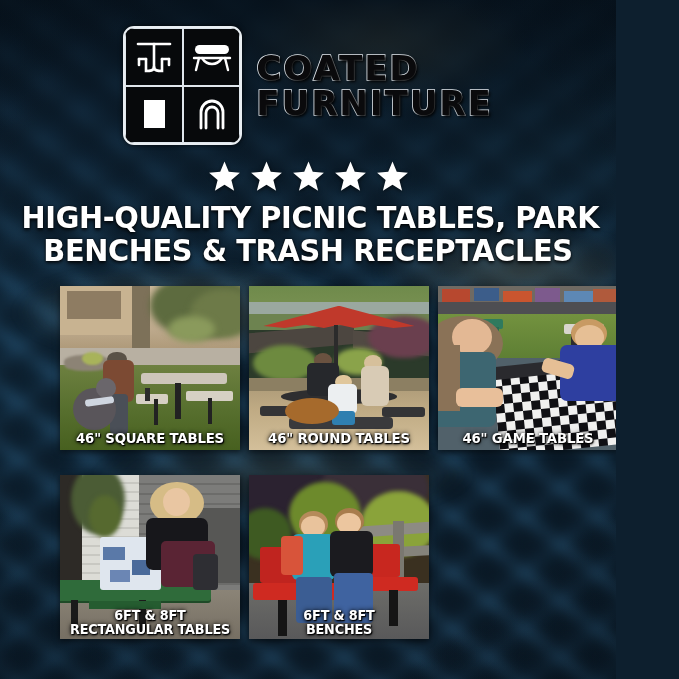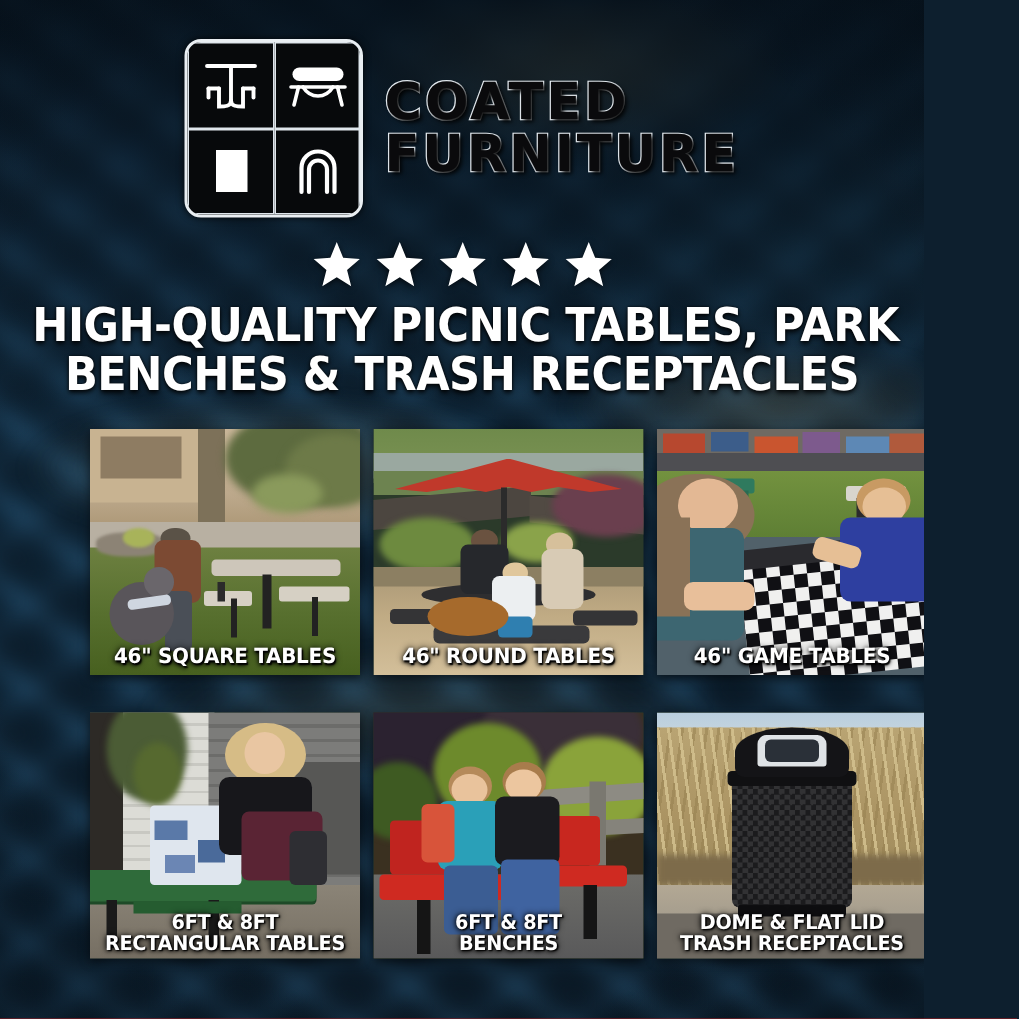--- a/index.html
+++ b/index.html
@@ -3,21 +3,21 @@
 <meta charset="utf-8">
 <style>
   html,body{margin:0;padding:0;}
   body{
     width:679px;height:679px;overflow:hidden;
     font-family:"Liberation Sans", sans-serif;
     background:#0d1f2e;
   }
   #ad{
     position:relative;width:616px;height:679px;overflow:hidden;
-    background:#b91c1c;
+    background:#d946ef;
   }
   
   .bg-base{
     position:absolute;inset:0;
     background:
       radial-gradient(ellipse 300px 180px at 12% 14%, #1d4566 0%, rgba(29,69,102,0) 70%),
       radial-gradient(ellipse 260px 150px at 88% 22%, #18394f 0%, rgba(24,57,79,0) 72%),
       radial-gradient(ellipse 320px 200px at 50% 92%, #0c1b28 0%, rgba(12,27,40,0) 72%),
       linear-gradient(160deg,#16364f 0%,#102a3e 38%,#0b1d2c 68%,#0a1824 100%);
   }
@@ -393,37 +393,16 @@
 
           <div class="blob" style="left:48%;top:20%;width:16%;height:16%;background:#a87c4c;"></div>
           <div class="blob" style="left:49%;top:23%;width:13%;height:13%;background:#ecc69f;"></div>
           <div class="rect" style="left:45%;top:34%;width:24%;height:28%;background:#1b1b1f;border-radius:6px;"></div>
           <div class="rect" style="left:47%;top:60%;width:22%;height:30%;background:#3f63a0;border-radius:4px;"></div>
         </div>
         <div class="cap two">6FT &amp; 8FT
 BENCHES</div>
       </div>
 
-      <div class="tile">
-        <div class="scene">
-          <div class="rect" style="left:0;top:0;width:100%;height:14%;background:linear-gradient(180deg,#b9cede 0%,#cdd9df 100%);"></div>
-          <div class="rect" style="left:0;top:6%;width:100%;height:66%;background:linear-gradient(180deg,#b9a473 0%,#ab9463 55%,#9c8a5c 100%);"></div>
-          <div class="rect" style="left:0;top:6%;width:100%;height:64%;background:repeating-linear-gradient(82deg, rgba(214,196,146,.8) 0 2px, rgba(0,0,0,0) 2px 7px), repeating-linear-gradient(98deg, rgba(150,128,80,.55) 0 2px, rgba(0,0,0,0) 2px 8px);"></div>
-          <div class="rect" style="left:0;top:58%;width:100%;height:12%;background:#7d6b4a;filter:blur(2px);"></div>
-          <div class="ground" style="height:30%;background:linear-gradient(180deg,#b3a894 0%,#a0998b 60%,#8d897f 100%);"></div>
-          <div class="rect" style="left:0;top:82%;width:100%;height:18%;background:#6f6a62;"></div>
-
-          <div class="rect" style="left:28%;top:27%;width:44%;height:52%;background:#1b1b1d;border-radius:3px 3px 5px 5px;"></div>
-          <div class="rect" style="left:28%;top:27%;width:44%;height:52%;background:repeating-conic-gradient(rgba(255,255,255,.10) 0 25%, rgba(0,0,0,0) 0 50%) 0 0/7px 7px;"></div>
-          <div class="rect" style="left:26%;top:24%;width:48%;height:6%;background:#101012;border-radius:3px;"></div>
-
-          <div class="rect" style="left:29%;top:6%;width:42%;height:20%;background:#141417;border-radius:50% 50% 6px 6px;"></div>
-          <div class="rect" style="left:37%;top:9%;width:26%;height:13%;background:#dfe3e6;border-radius:6px 6px 2px 2px;"></div>
-          <div class="rect" style="left:40%;top:11%;width:20%;height:9%;background:#2a3038;border-radius:4px;"></div>
-          <div class="rect" style="left:30%;top:78%;width:40%;height:5%;background:#0e0e10;border-radius:2px;"></div>
-        </div>
-        <div class="cap two">DOME &amp; FLAT LID
-TRASH RECEPTACLES</div>
-      </div>
 
     </div>
   </div>
 </div>
 
 </body></html>

